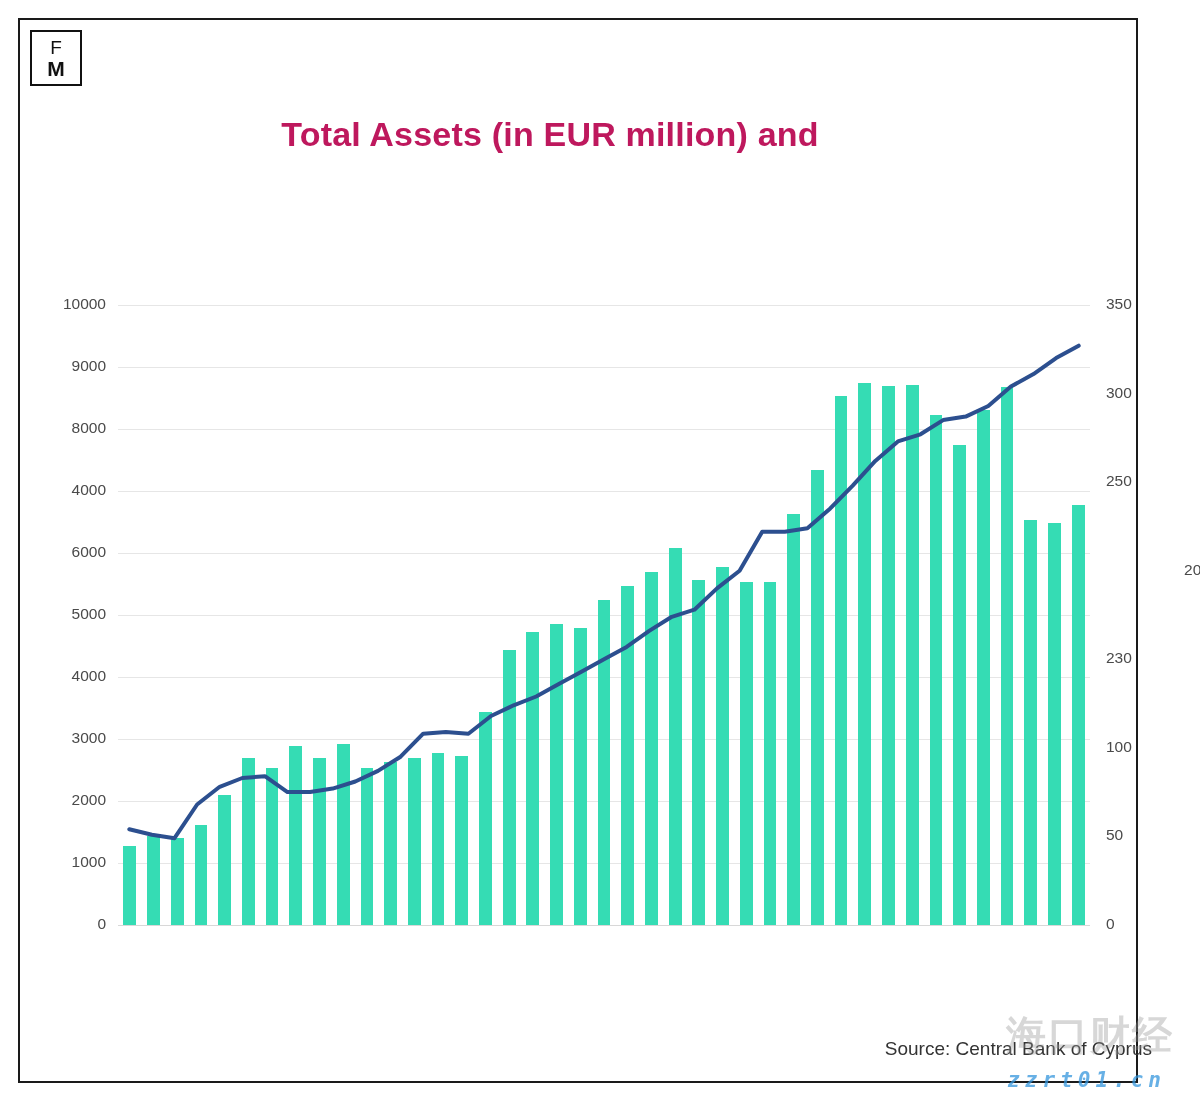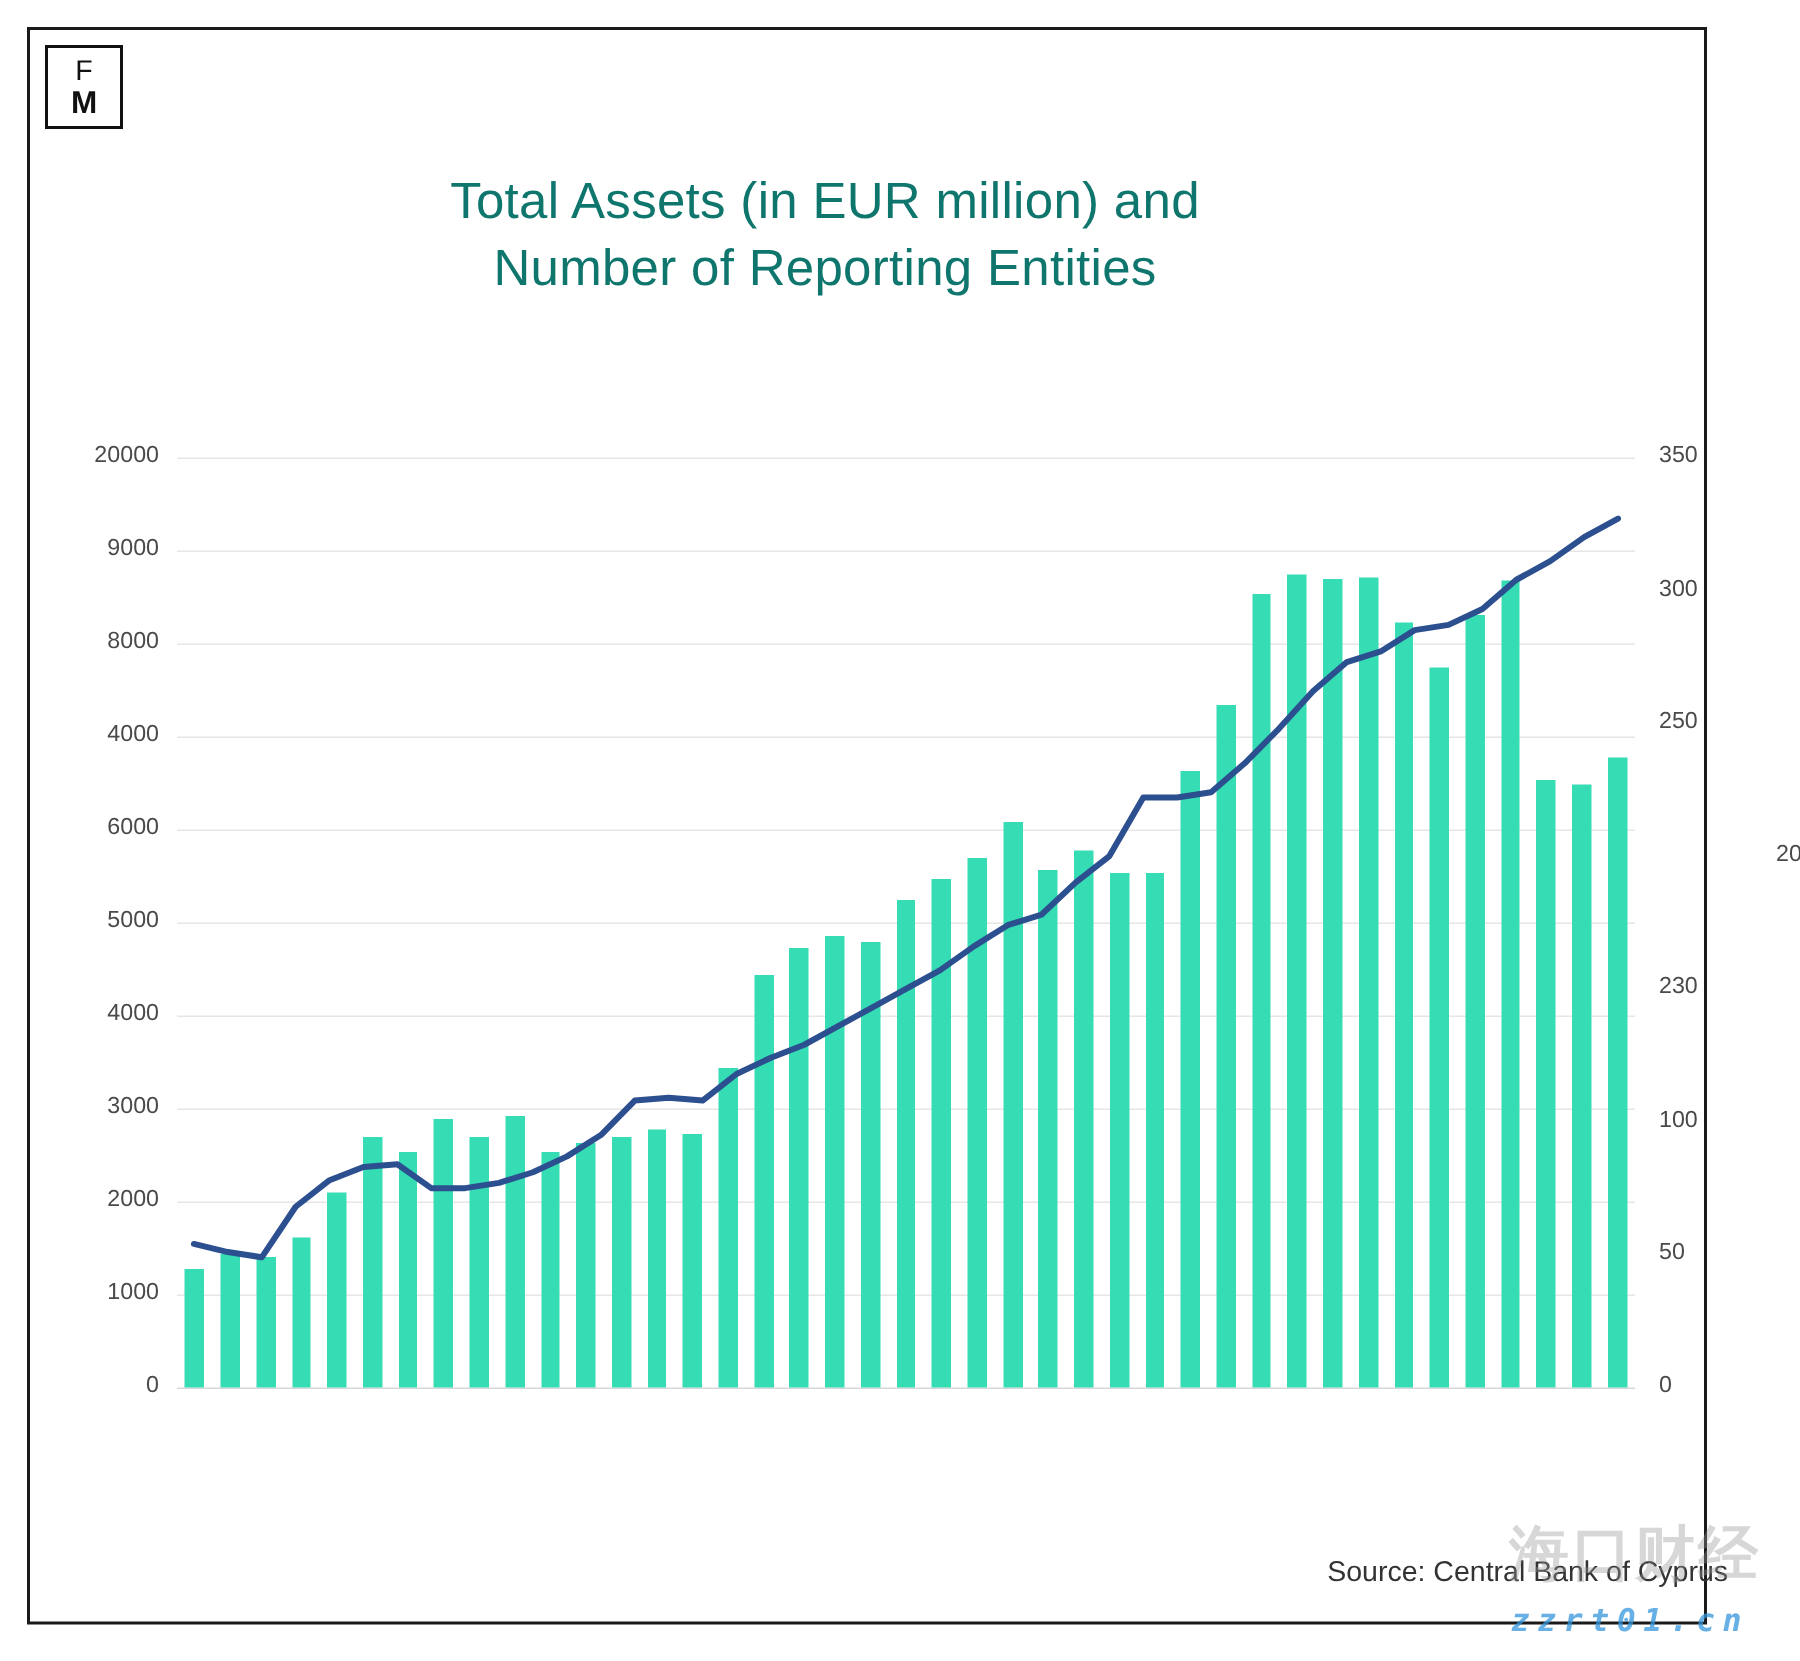--- a/index.html
+++ b/index.html
@@ -49,23 +49,23 @@
     font-size: 21px;
     font-weight: 700;
     color: #111;
   }
   .title {
     position: absolute;
     left: 120px;
     top: 112px;
     width: 860px;
     text-align: center;
-    color: #0f766e;
+    color: #be185d;
     font-size: 34px;
-    font-weight: 400;
+    font-weight: 700;
     line-height: 1.32;
     letter-spacing: 0.2px;
   }
   .chart-area {
     position: absolute;
     left: 0;
     top: 0;
     width: 1200px;
     height: 1107px;
   }
@@ -144,21 +144,20 @@
 
 <div class="frame"></div>
 
 <div class="logo">
   <span class="l1">F</span>
   <span class="l2">M</span>
 </div>
 
 <div class="title">
   <div>Total Assets (in EUR million) and</div>
-  <div>Number of Reporting Entities</div>
 </div>
 
 <div class="chart-area" id="chart-area">
   <div id="gridlines">
       <div class="gridline base" style="top: 925px;"></div>
       <div class="gridline" style="top: 863px;"></div>
       <div class="gridline" style="top: 801px;"></div>
       <div class="gridline" style="top: 739px;"></div>
       <div class="gridline" style="top: 677px;"></div>
       <div class="gridline" style="top: 615px;"></div>
@@ -172,21 +171,21 @@
       <div class="y-label" style="top: 915px; left: 36px;">0</div>
       <div class="y-label" style="top: 853px; left: 36px;">1000</div>
       <div class="y-label" style="top: 791px; left: 36px;">2000</div>
       <div class="y-label" style="top: 729px; left: 36px;">3000</div>
       <div class="y-label" style="top: 667px; left: 36px;">4000</div>
       <div class="y-label" style="top: 605px; left: 36px;">5000</div>
       <div class="y-label" style="top: 543px; left: 36px;">6000</div>
       <div class="y-label" style="top: 481px; left: 36px;">4000</div>
       <div class="y-label" style="top: 419px; left: 36px;">8000</div>
       <div class="y-label" style="top: 357px; left: 36px;">9000</div>
-      <div class="y-label" style="top: 295px; left: 36px;">20000</div>
+      <div class="y-label" style="top: 295px; left: 36px;">10000</div>
     </div>
   <div id="ylabels-right">
       <div class="y-label right" style="top: 915px; left: 1106px;">0</div>
       <div class="y-label right" style="top: 826.429px; left: 1106px;">50</div>
       <div class="y-label right" style="top: 737.857px; left: 1106px;">100</div>
       <div class="y-label right" style="top: 649.286px; left: 1106px;">230</div>
       <div class="y-label right" style="top: 560.714px; left: 1162px; text-align: center;">200</div>
       <div class="y-label right" style="top: 472.143px; left: 1106px;">250</div>
       <div class="y-label right" style="top: 383.571px; left: 1106px;">300</div>
       <div class="y-label right" style="top: 295px; left: 1106px;">350</div>

